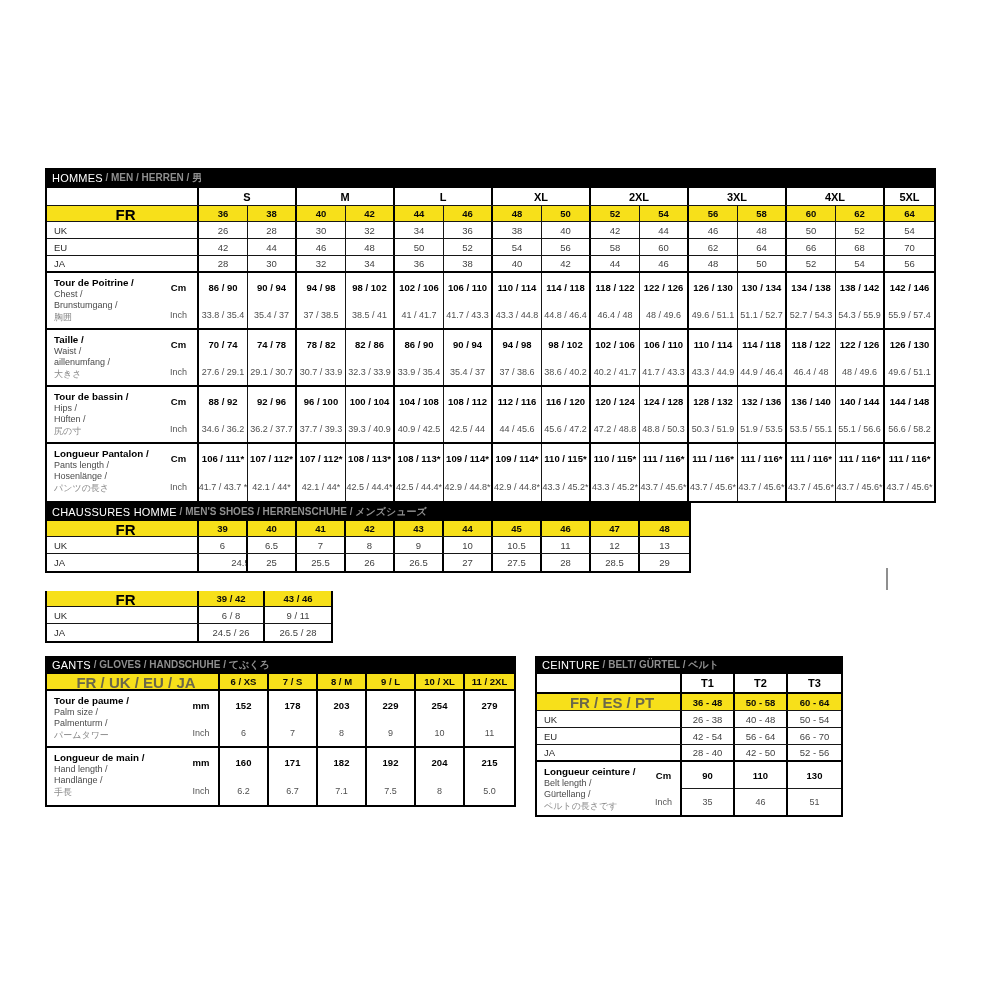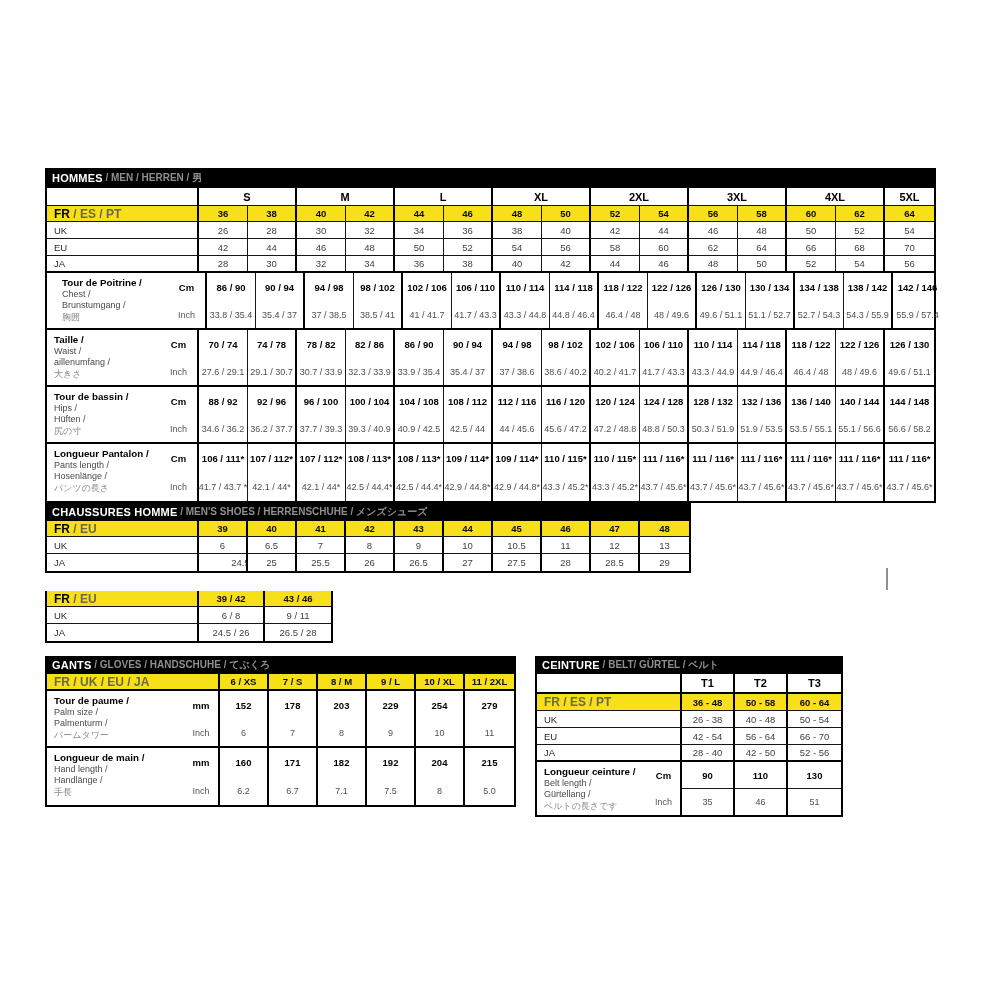--- a/index.html
+++ b/index.html
@@ -1,32 +1,32 @@
 <!DOCTYPE html>
 <html><head>
 <meta charset="utf-8">
 <style>
   html,body{margin:0;padding:0;background:#fff;}
   .canvas{position:relative;width:1005px;height:1005px;background:#ffffff;
           font-family:"Liberation Sans",sans-serif;overflow:hidden;}
   .titlebar{position:absolute;background:#000;color:#fff;display:flex;align-items:center;
             box-sizing:border-box;padding-left:7px;white-space:pre;}
-  .tmain{font-weight:bold;font-size:11px;letter-spacing:.2px;}
+  .tmain{font-weight:normal;font-size:11px;letter-spacing:.2px;}
   .trest{font-weight:bold;font-size:10px;color:#8f8f8f;}
   .tbody{position:absolute;box-sizing:content-box;border:2px solid #000;border-top:none;background:#fff;}
   .row{display:flex;border-bottom:1px solid #161616;box-sizing:border-box;}
   .row.rthick{border-bottom:2px solid #000;}
   .row.rlast{border-bottom:none;}
   .cell{box-sizing:border-box;border-right:1px solid #161616;display:flex;align-items:center;
         justify-content:center;overflow:hidden;}
   .cthick{border-right-width:2px;border-right-color:#000;}
   .clast{border-right:none;}
   .yellow{background:#F7E01A;}
   .gh{font-weight:bold;font-size:11px;color:#000;}
-  .ylab{justify-content:flex-start;padding-left:7px;font-size:12px;white-space:pre;}
+  .ylab{justify-content:flex-start;padding-left:7px;font-size:15px;white-space:pre;flex-direction:column;}
   .ymain{font-weight:bold;color:#000;}
   .yrest{font-weight:bold;color:#6B684A;}
   .yval{font-weight:bold;font-size:9.5px;color:#0a0a0a;}
   .slab{justify-content:flex-start;padding-left:7px;font-size:9.5px;color:#2b2b2b;}
   .sval{font-size:9.5px;color:#3f3f3f;}
   .seclab{flex-direction:column;align-items:flex-start;justify-content:flex-start;
           padding:4px 0 0 7px;line-height:11.5px;}
   .l1{font-weight:bold;font-size:9.8px;color:#000;white-space:pre;}
   .l2{font-size:9px;color:#4a4a4a;white-space:pre;}
   .l4{font-size:9px;color:#8a8a8a;white-space:pre;}
@@ -126,21 +126,21 @@
         <div class="cell sval cthick" style="flex: 0 0 49px;">42</div>
         <div class="cell sval" style="flex: 0 0 49px;">44</div>
         <div class="cell sval cthick" style="flex: 0 0 49px;">46</div>
         <div class="cell sval" style="flex: 0 0 49px;">48</div>
         <div class="cell sval cthick" style="flex: 0 0 49px;">50</div>
         <div class="cell sval" style="flex: 0 0 49px;">52</div>
         <div class="cell sval cthick" style="flex: 0 0 49px;">54</div>
         <div class="cell sval clast" style="flex: 0 0 49px;">56</div>
       </div>
       <div class="row rthick" style="height: 57px;">
-        <div class="cell seclab clast" style="flex: 0 0 113px; margin-left: 8px;">
+        <div class="cell seclab clast" style="flex: 0 0 113px;">
           <div class="l1">Tour de Poitrine /</div>
           <div class="l2">Chest /</div>
           <div class="l2">Brunstumgang /</div>
           <div class="l4">胸囲</div>
         </div>
         <div class="cell secunit cthick" style="flex: 0 0 39px;">
           <div class="ut">Cm</div>
           <div class="ub">Inch</div>
         </div>
         <div class="cell secval" style="flex: 0 0 49px;">

